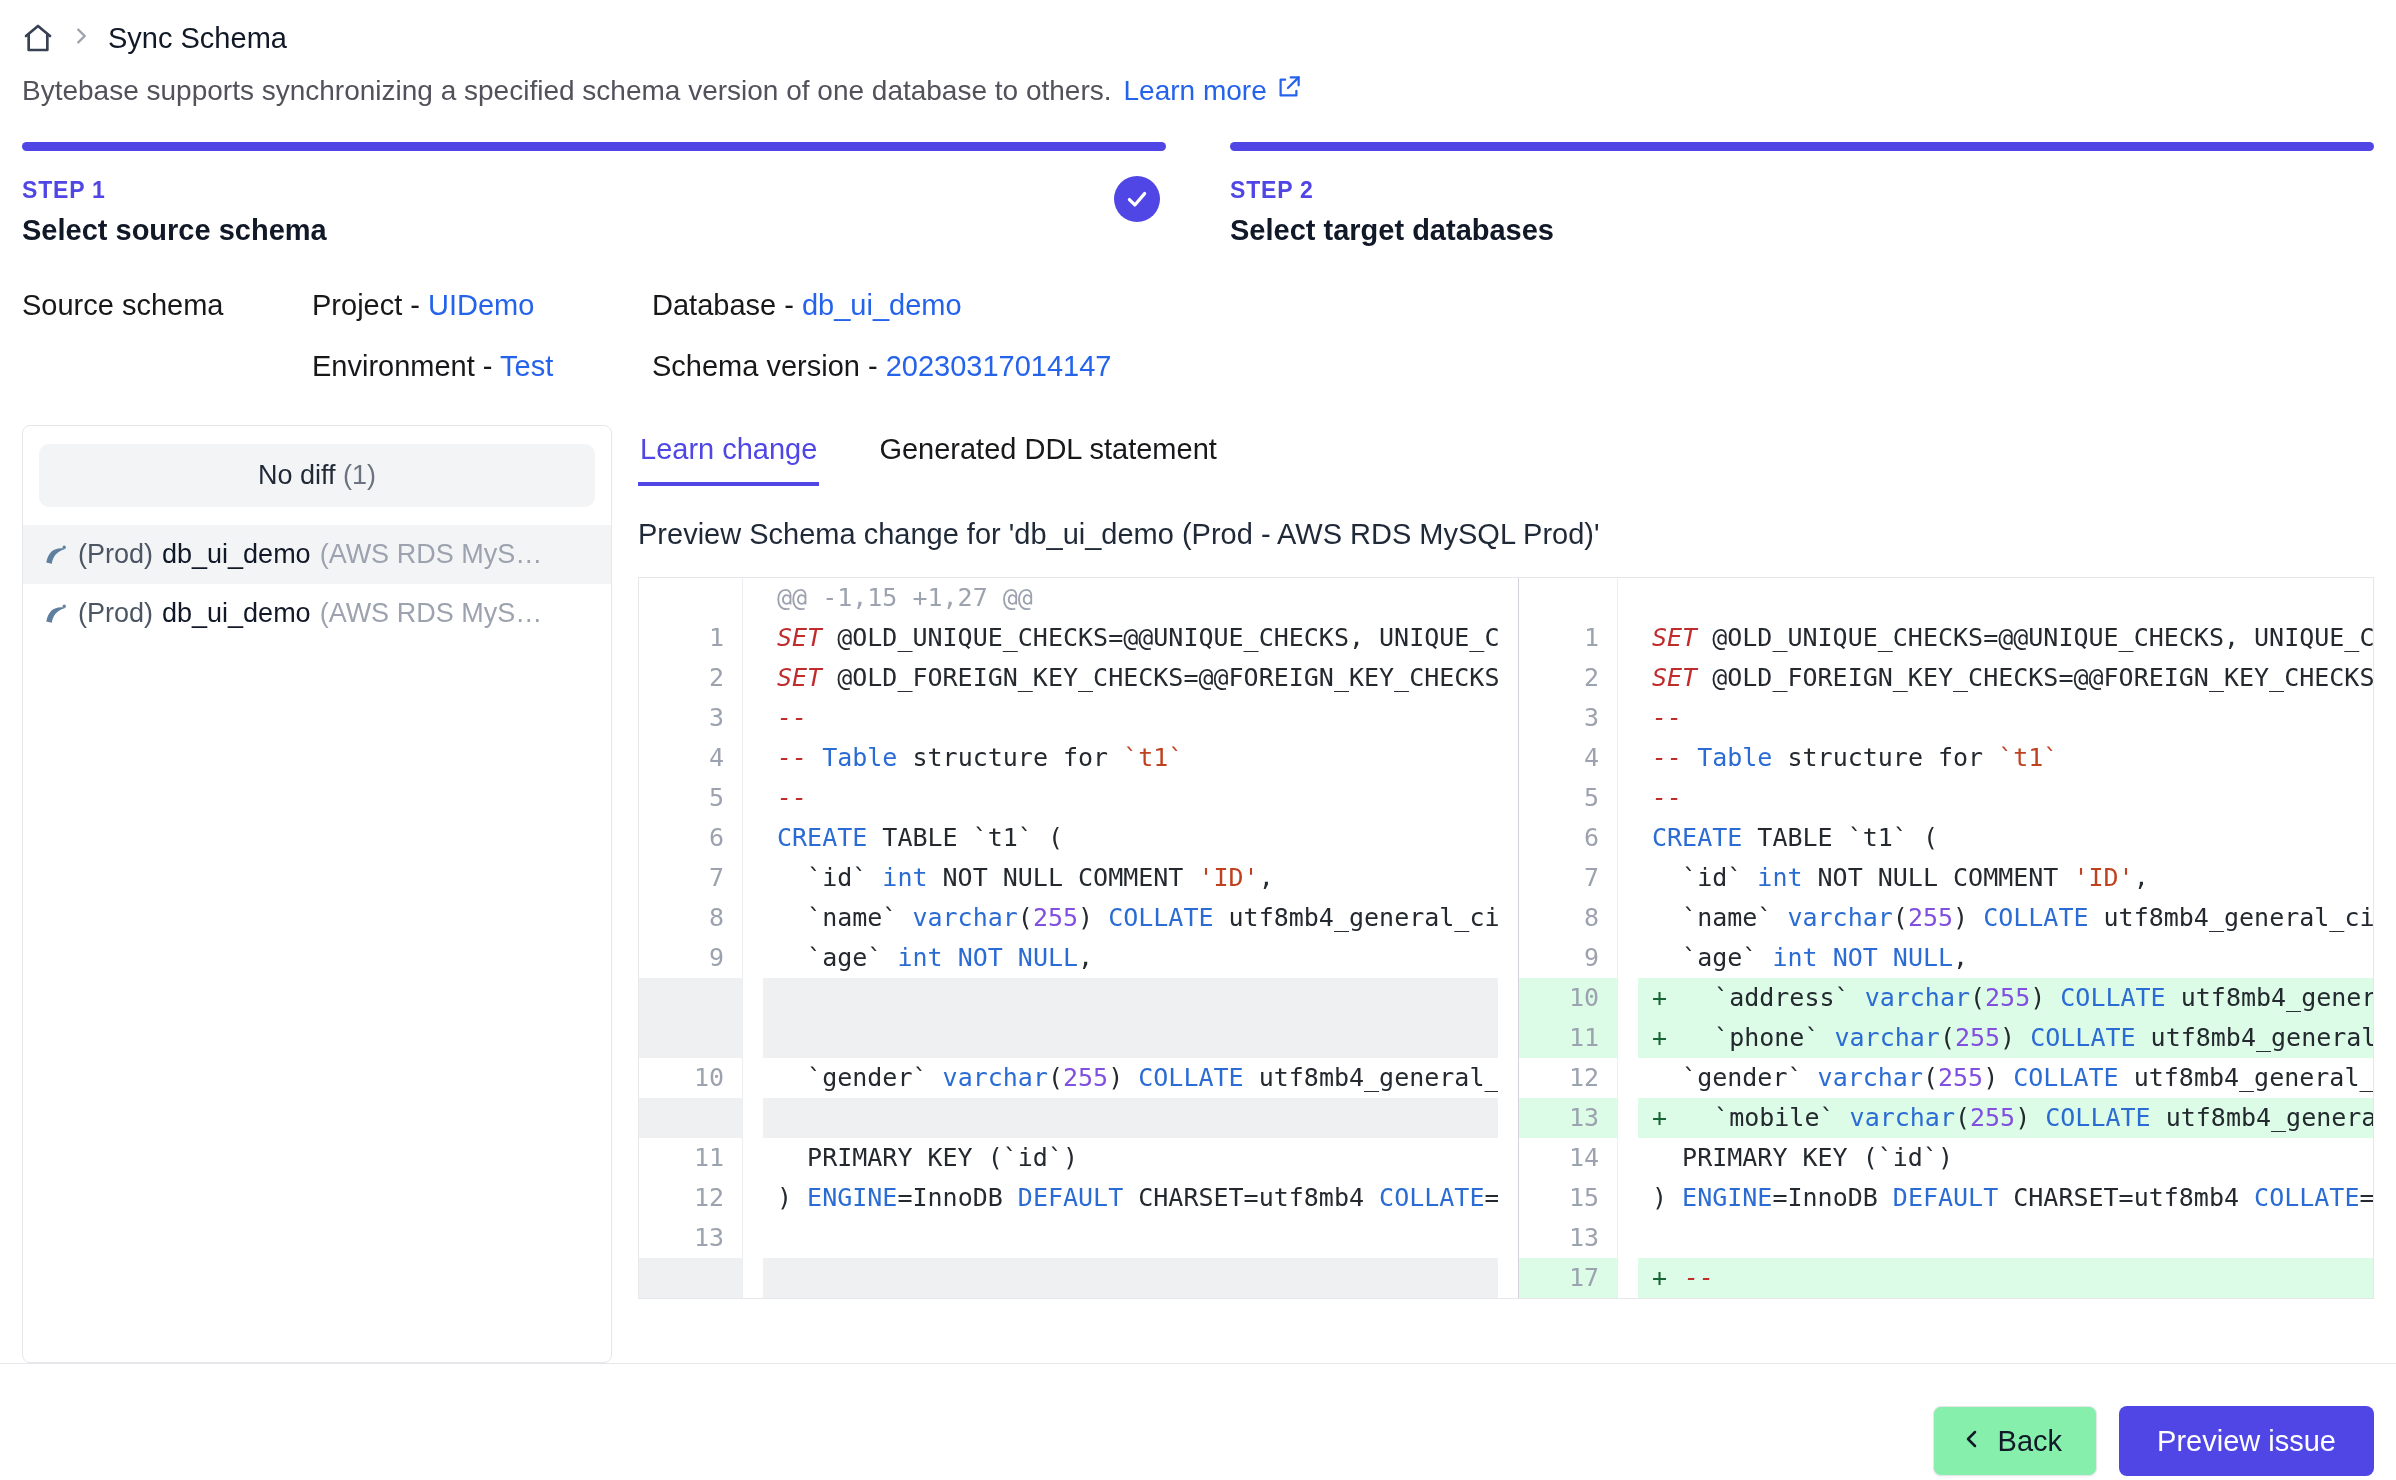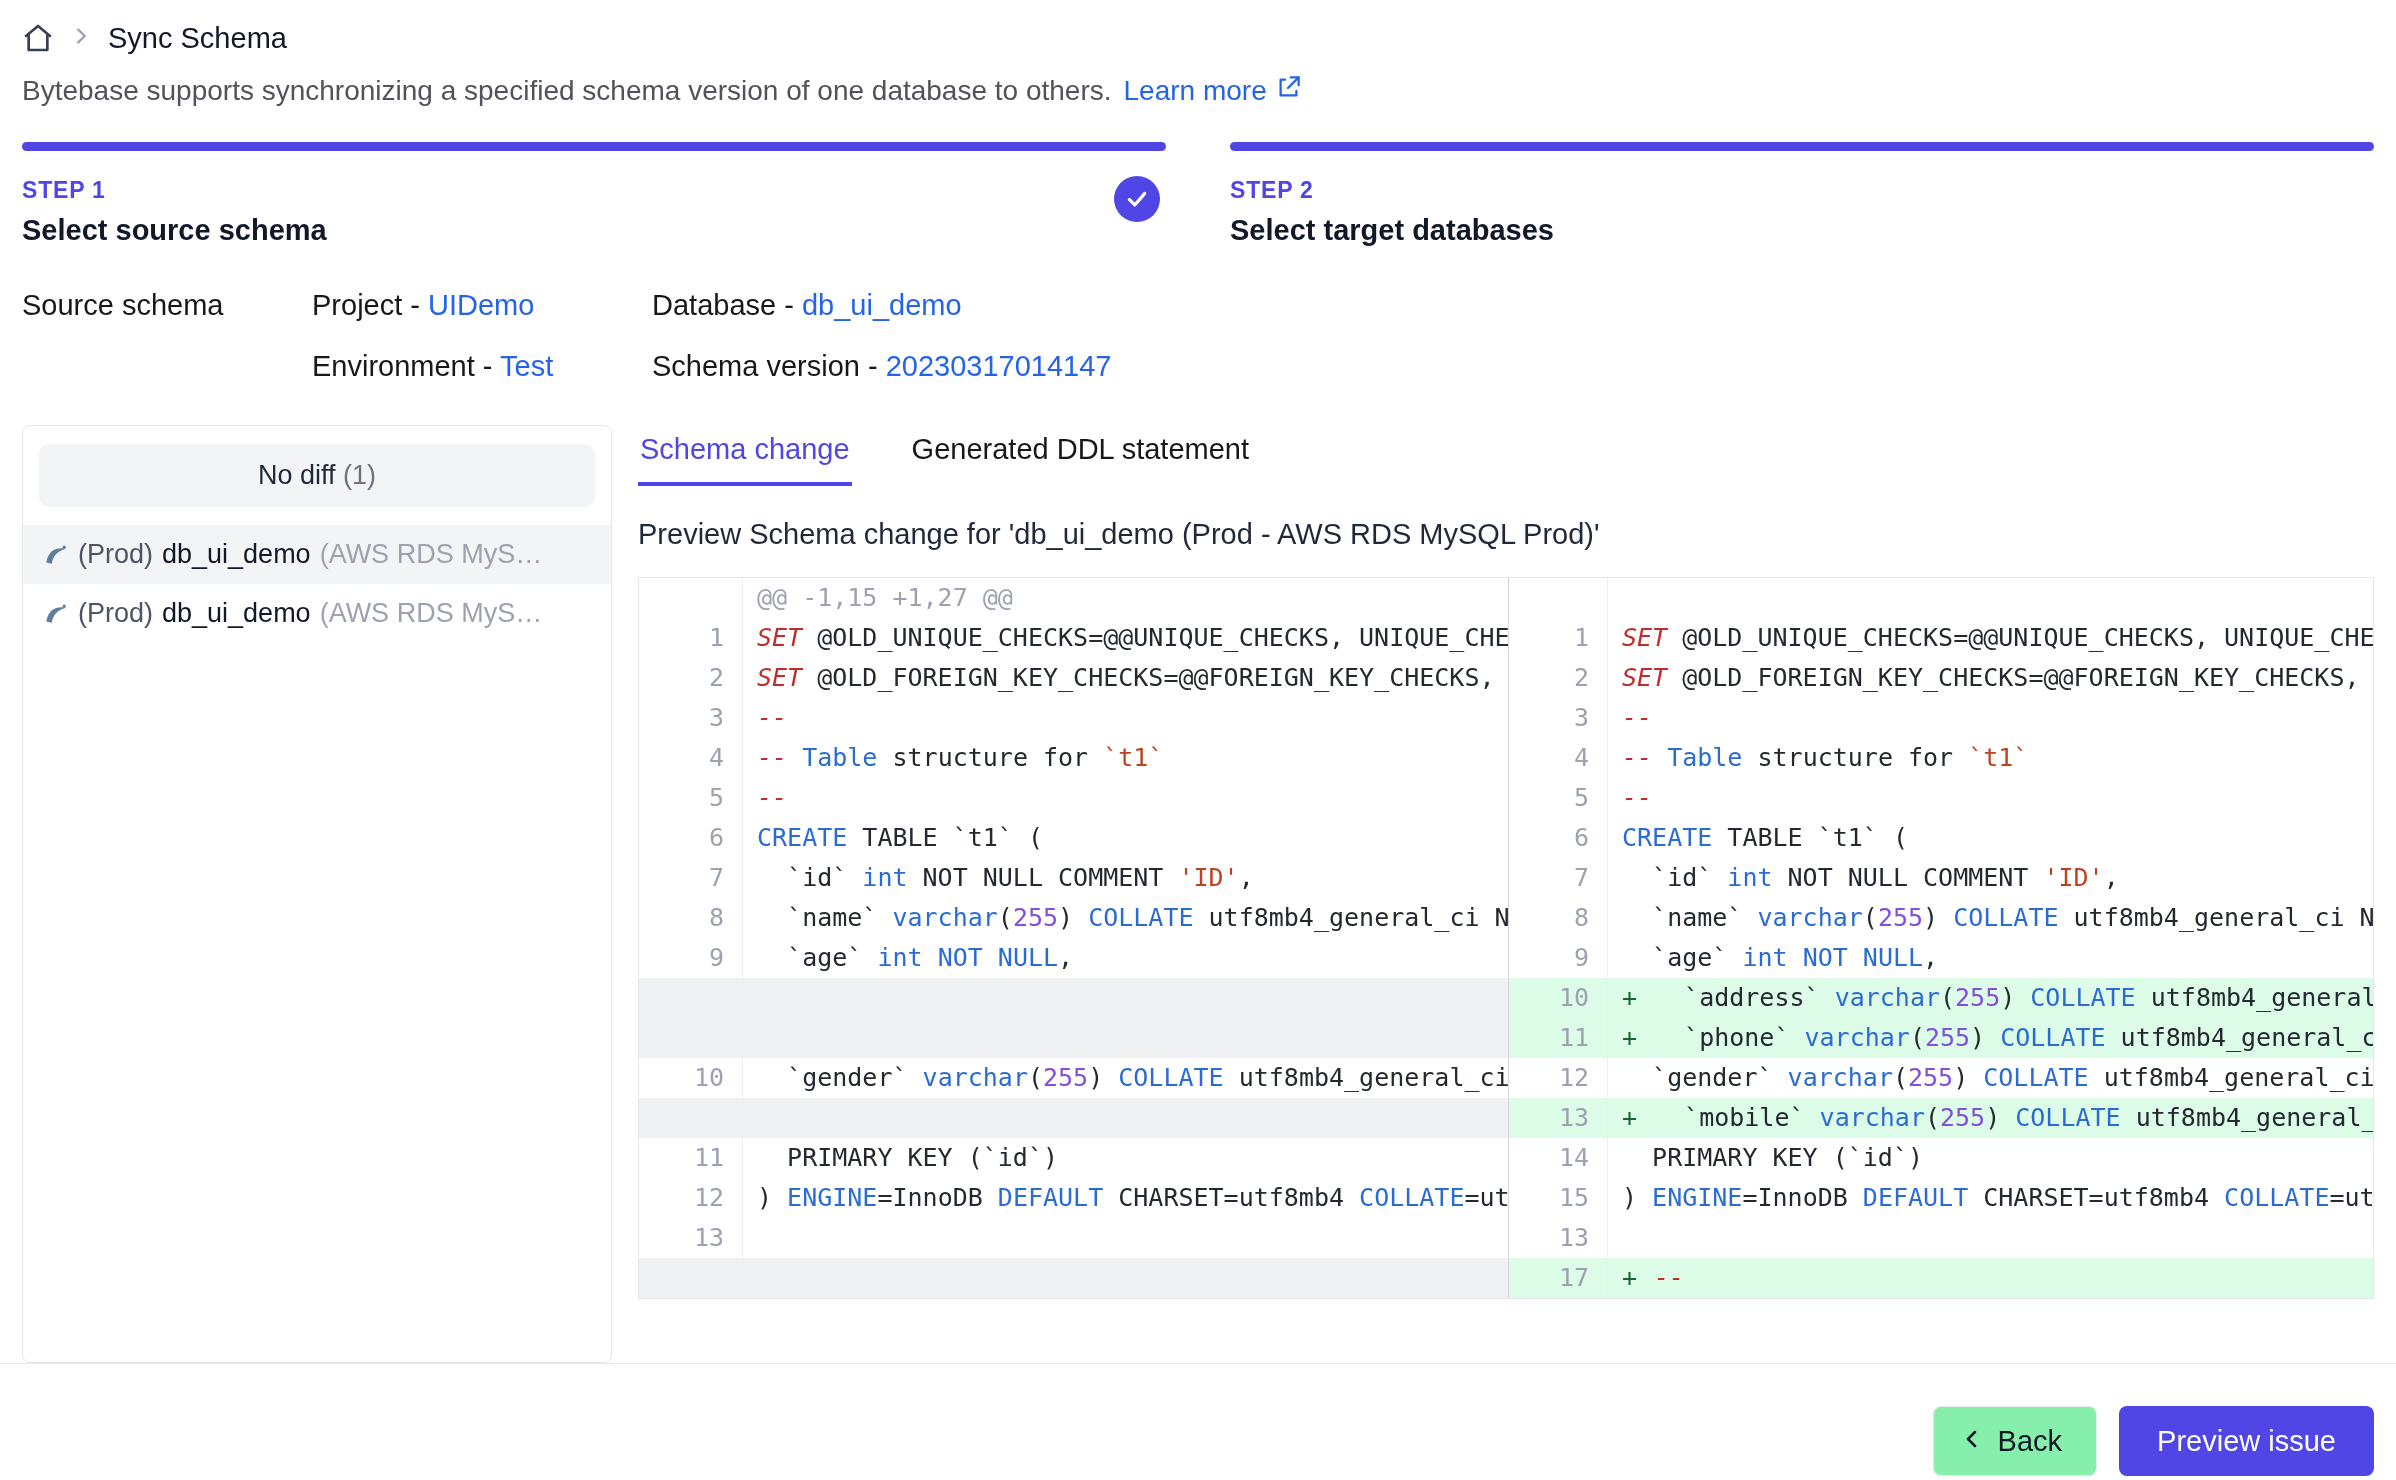--- a/index.html
+++ b/index.html
@@ -54,21 +54,21 @@
 
   .preview-panel { flex:1; min-width:0; display:flex; flex-direction:column; }
   .preview-tabs { display:flex; gap:58px; }
   .preview-tab { font-size:29px; padding:8px 2px 16px 2px; color:#18181b; cursor:pointer; border-bottom:4px solid transparent; }
   .preview-tab.active { color:#4f46e5; font-weight:500; border-bottom-color:#4f46e5; }
   .preview-title { margin-top:32px; font-size:29px; color:#1f2937; }
 
   
   .diff { margin-top:26px; border:1px solid #e5e7eb; overflow:auto; }
   .diff-row { display:grid; grid-template-columns:104px minmax(0,1fr) 100px minmax(0,1fr); height:40px; line-height:40px;
-              font-family:"DejaVu Sans Mono", monospace; font-size:25px; }
+              font-family:"DejaVu Sans Mono", monospace; font-size:25px;gap:20px; }
   .gut { text-align:right; padding-right:18px; color:#9ca3af; border-right:1px solid #eceef1; overflow:hidden; }
   .r-gut { border-left:1px solid #d1d5db; }
   .code { white-space:pre; overflow:hidden; padding-left:14px; }
   .cell-add { background:#dcfce7; }
   .cell-empty { background:#eef0f2; }
   .tk-d { color:#24292f; } .tk-k { color:#2b6cd4; } .tk-r { color:#c02c2c;font-style:italic; }
   .tk-s { color:#bf4220; } .tk-n { color:#8250df; } .tk-c { color:#9ca3af; }
   .tk-m { color:#166534; display:inline-block; min-width:32px; }
 
   
@@ -176,21 +176,21 @@
             </span>
             <span class="db-env">(Prod)</span>
             <span class="db-name">db_ui_demo</span>
             <span class="db-suffix">(AWS RDS MyS…</span>
           </div>
         </div>
     </div>
 
     <div class="preview-panel">
       <div class="preview-tabs">
-        <div class="preview-tab active">Schema change</div>
+        <div class="preview-tab active">Learn change</div>
         <div class="preview-tab">Generated DDL statement</div>
       </div>
       <div class="preview-title">Preview Schema change for 'db_ui_demo (Prod - AWS RDS MySQL Prod)'</div>
       <div class="diff">
           <div class="diff-row">
             <div class="gut l-gut"></div>
             <div class="code"><span class="tk-c">@@ -1,15 +1,27 @@</span></div>
             <div class="gut r-gut"></div>
             <div class="code"></div>
           </div>

